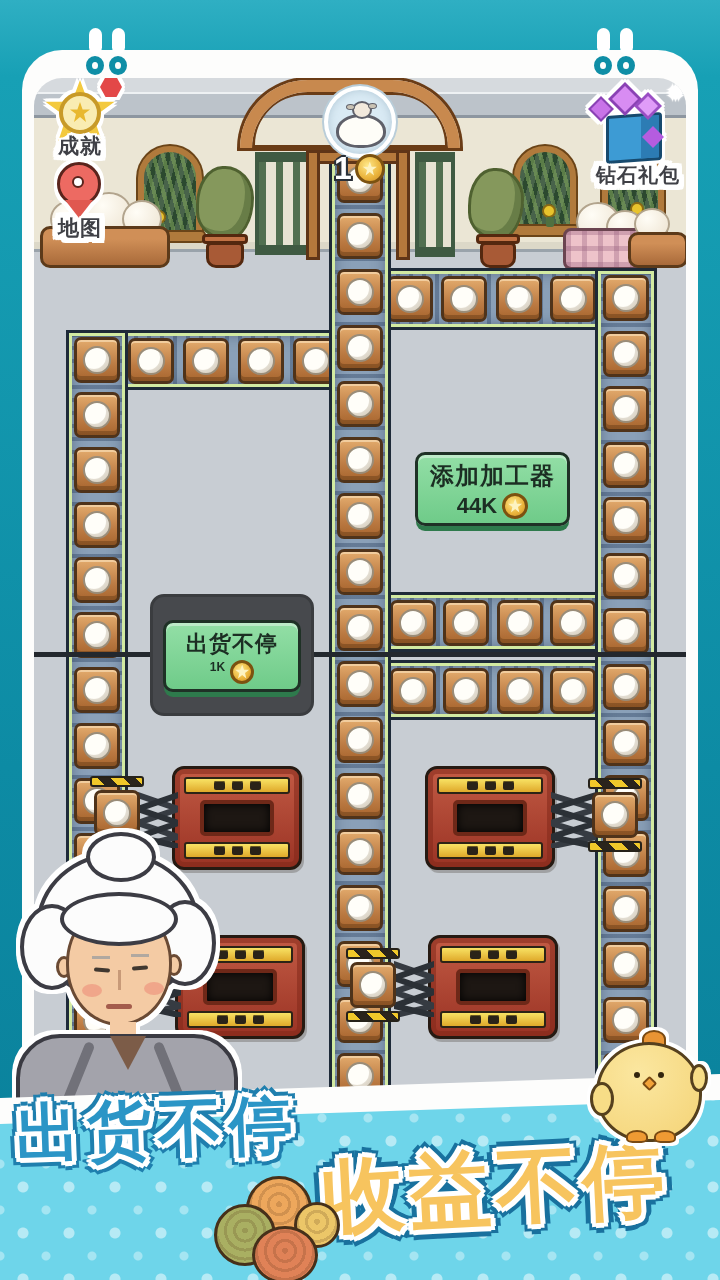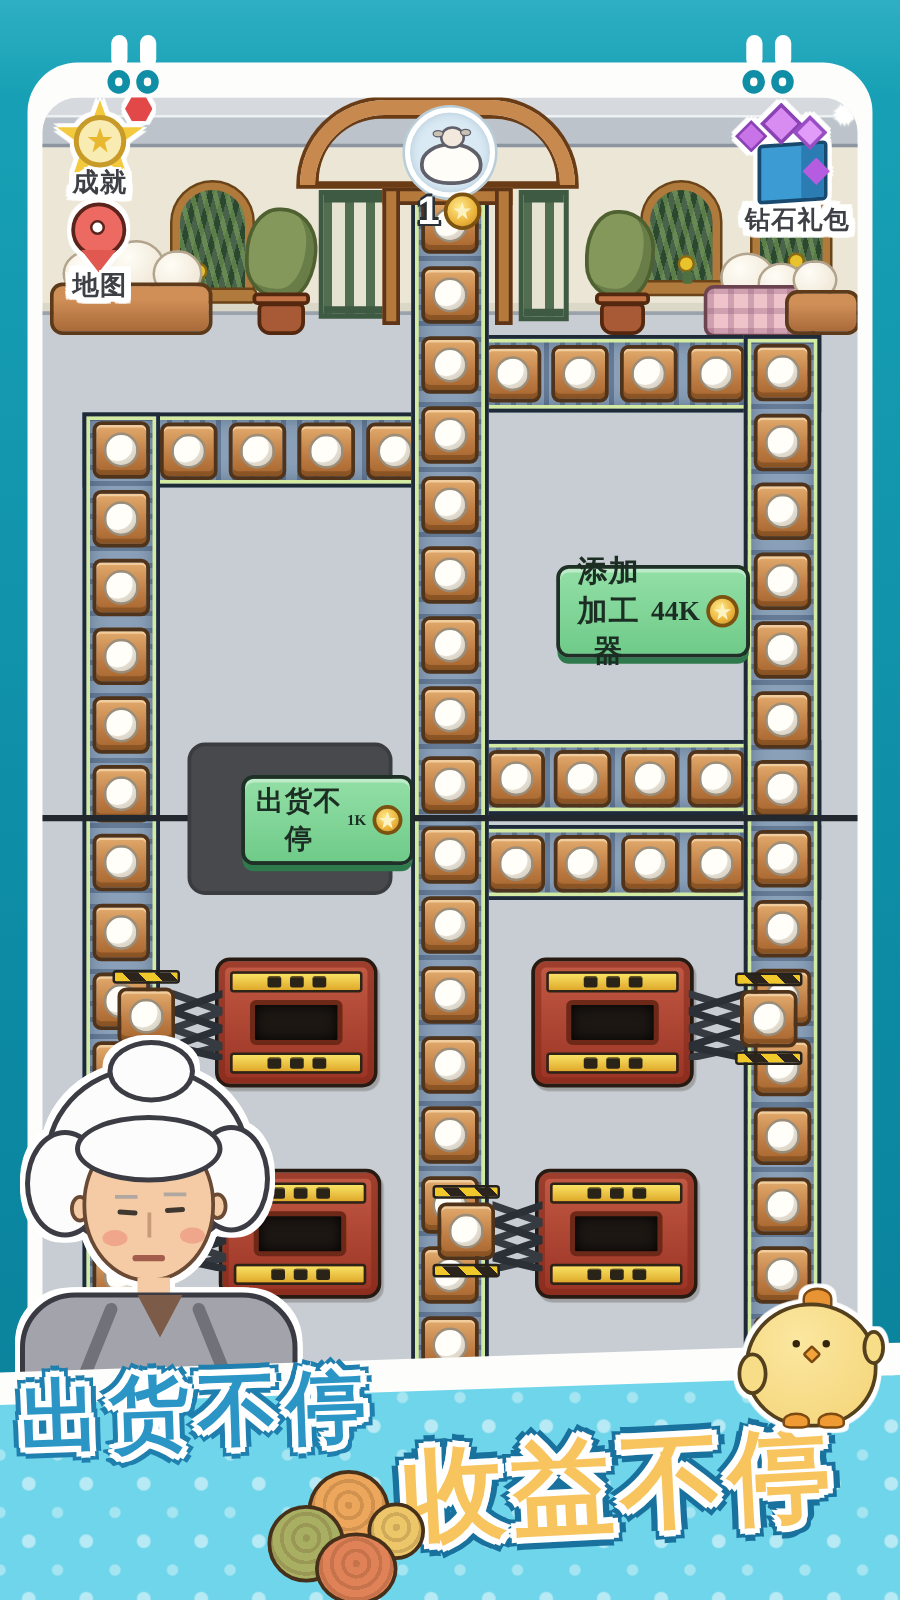--- a/index.html
+++ b/index.html
@@ -67,23 +67,23 @@
   .m-screen{position:absolute;left:28px;right:28px;top:34px;bottom:34px;background:#1d1713;border:4px solid #6e2818;
             border-radius:5px;box-shadow:inset 0 0 10px #000;}
   .machine-arm{position:absolute;z-index:4;}
   .crate.clamp{z-index:4;}
   .hazard{position:absolute;width:54px;height:11px;z-index:4;border:2px solid #26221a;border-radius:3px;
           background:repeating-linear-gradient(45deg,#f0c82a 0 9px,#2a241c 9px 18px);}
   
   .panel{left:150px;top:594px;width:164px;height:122px;background:#47494d;border:3px solid #3a3c3f;border-radius:14px;z-index:4;}
   .gbtn{position:absolute;z-index:5;background:linear-gradient(180deg,#93dfa6,#6fcb89);border:3px solid #1f3126;border-radius:10px;
         box-shadow:0 6px 0 -1px #2e7a4c,inset 0 3px 0 rgba(255,255,255,.4);
-        display:flex;flex-direction:row;align-items:center;justify-content:center;gap:1px;font-weight:bold;color:#1c2e23;cursor:pointer;margin-left:30px;}
+        display:flex;flex-direction:column;align-items:center;justify-content:center;gap:1px;font-weight:bold;color:#1c2e23;cursor:pointer;}
   .gbtn .lab{font-size:24px;letter-spacing:1px;}
-  .gbtn .price-row{display:flex;align-items:center;gap:5px;font-size:22px;font-family:Liberation Serif, serif;}
+  .gbtn .price-row{display:flex;align-items:flex-start;gap:5px;font-size:22px;}
   .coin{display:inline-block;width:26px;height:26px;border-radius:50%;position:relative;
         background:radial-gradient(circle at 40% 35%,#ffe98a,#eab33a 60%,#c8892a);border:3px solid #7c5210;}
   .coin::after{content:"";position:absolute;left:50%;top:50%;width:14px;height:14px;transform:translate(-50%,-50%);background:#fdf3c2;
         clip-path:polygon(50% 0%,63% 38%,100% 38%,70% 60%,80% 100%,50% 75%,20% 100%,30% 60%,0% 38%,37% 38%);}
   
   .sticker{position:absolute;z-index:6;cursor:pointer;
            filter:drop-shadow(3px 0 0 #fff) drop-shadow(-3px 0 0 #fff) drop-shadow(0 3px 0 #fff) drop-shadow(0 -3px 0 #fff);}
   .sticker-label{position:absolute;font-weight:bold;font-size:21px;color:#3f4046;text-align:center;letter-spacing:1px;
         text-shadow:-2px 0 0 #fff,2px 0 0 #fff,0 -2px 0 #fff,0 2px 0 #fff,-2px -2px 0 #fff,2px -2px 0 #fff,-2px 2px 0 #fff,2px 2px 0 #fff;}
   .star{position:absolute;background:#f3c93e;

